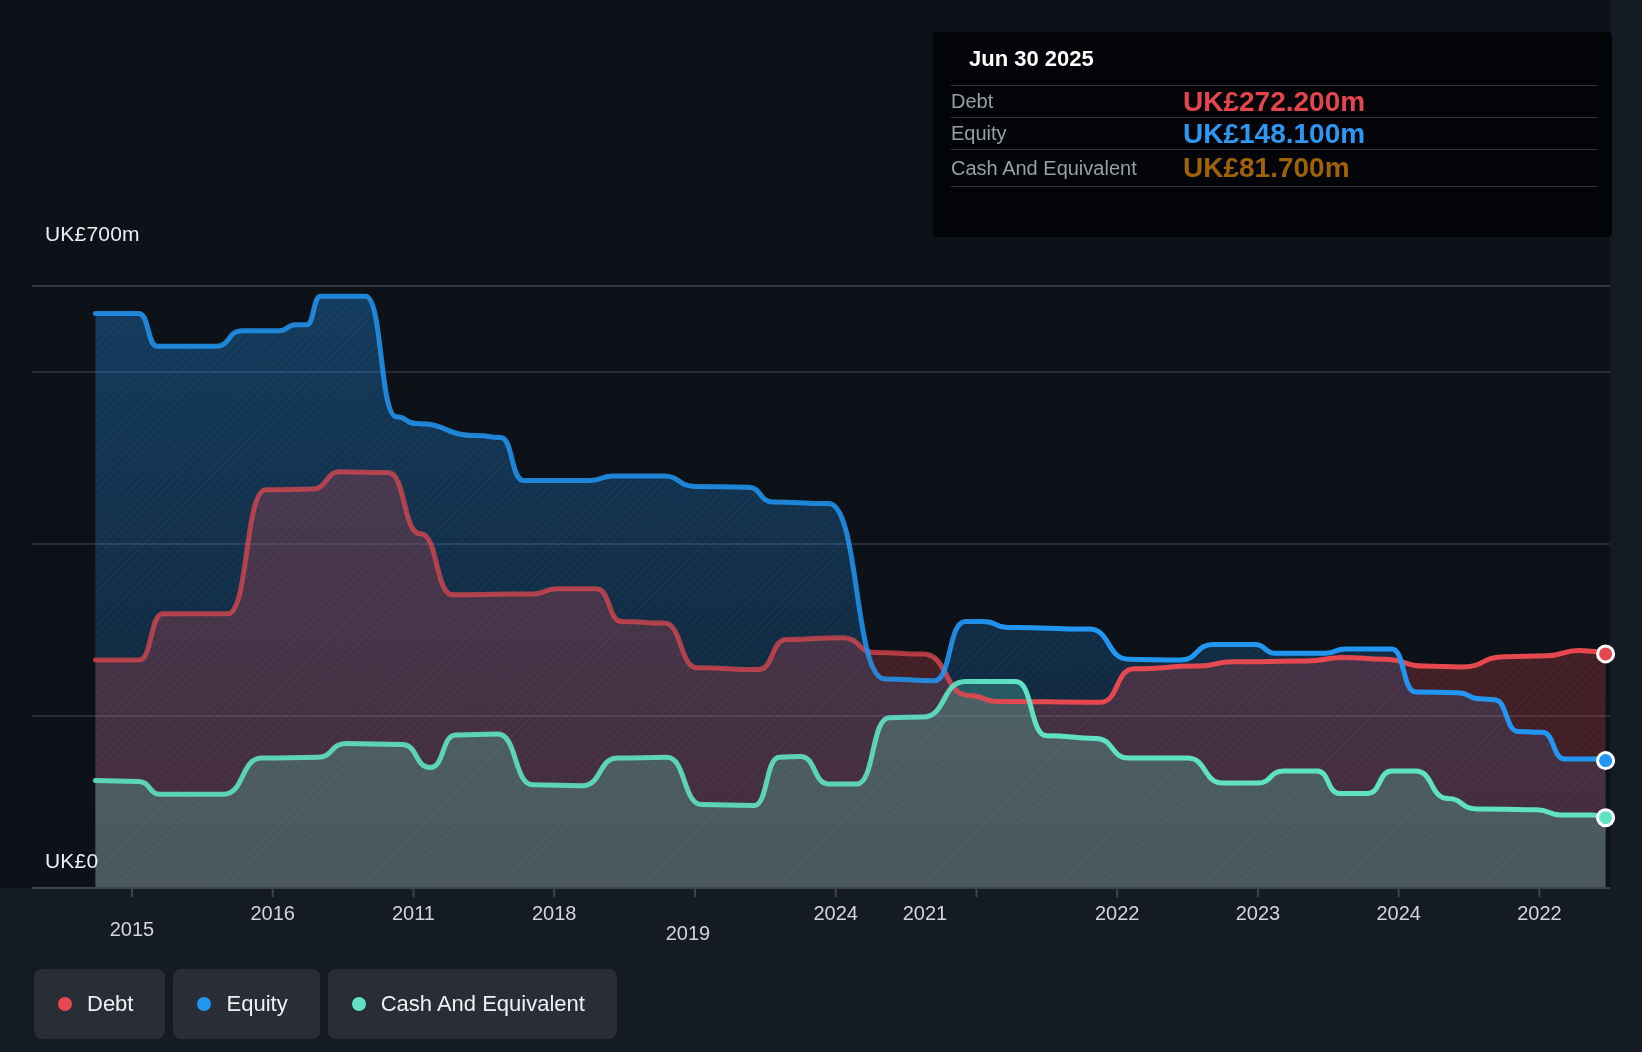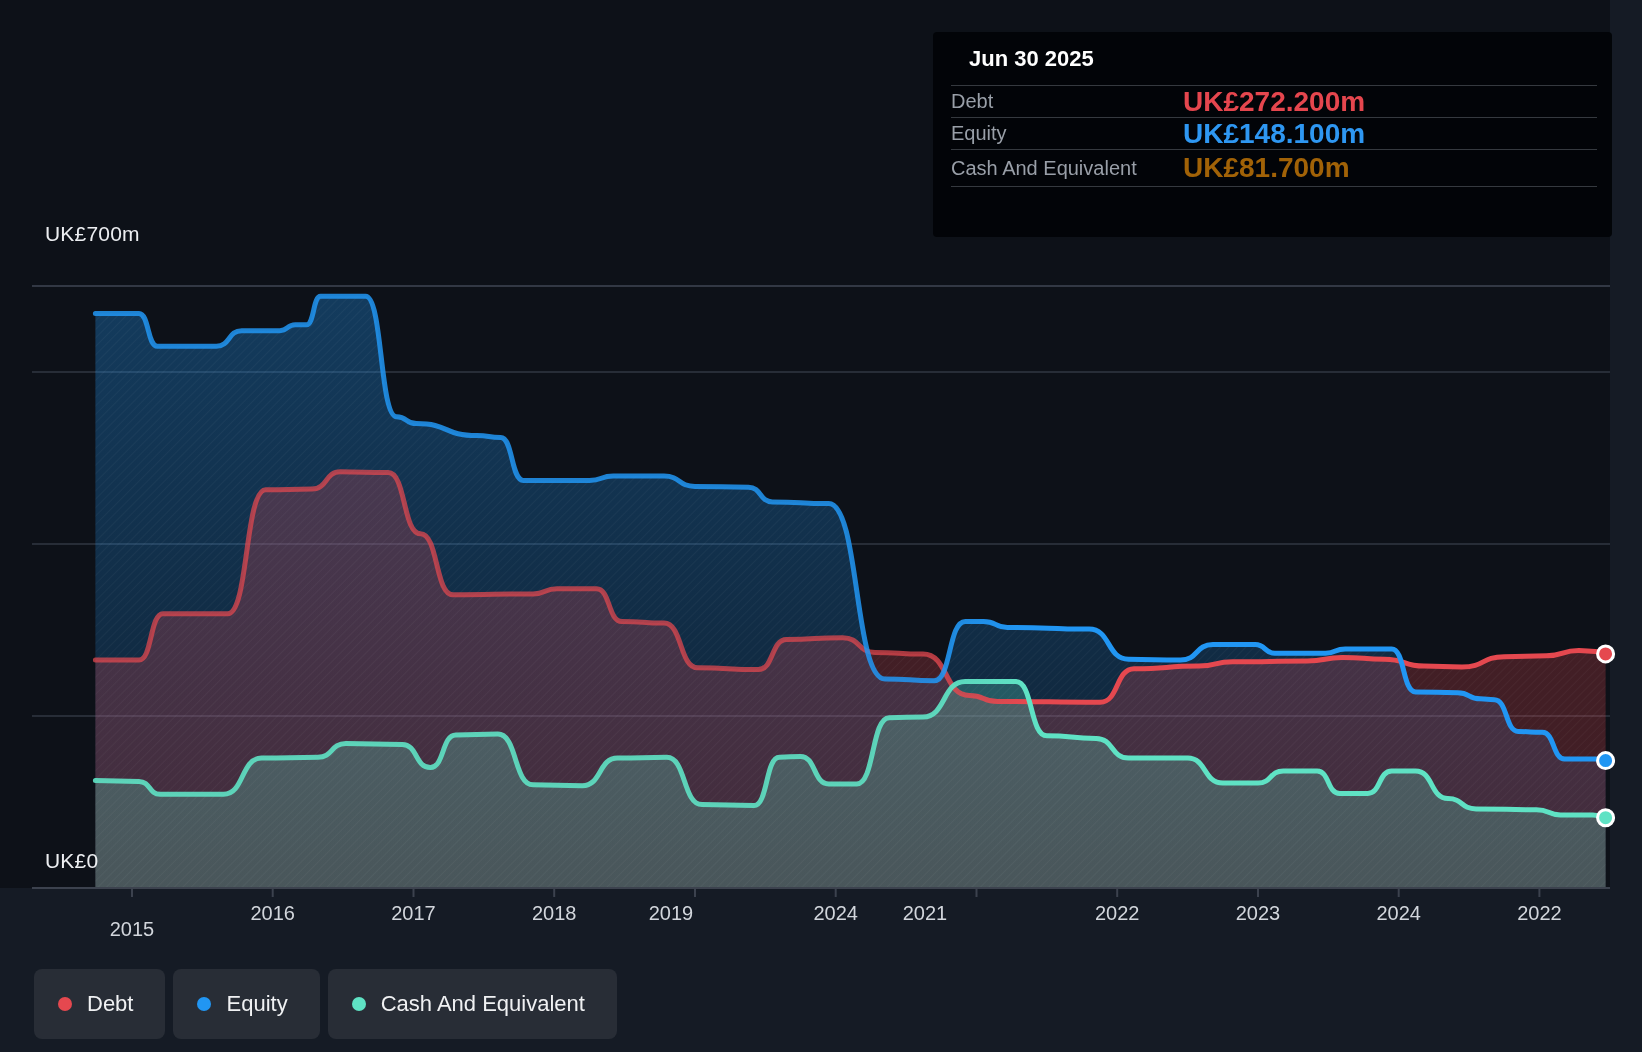--- a/index.html
+++ b/index.html
@@ -116,23 +116,23 @@
         <circle cx="1605.6" cy="760.6" r="8" fill="#2196f3" stroke="#ffffff" stroke-width="3"></circle>
         <circle cx="1605.6" cy="817.7" r="8" fill="#5fe2c4" stroke="#ffffff" stroke-width="3"></circle>
       </g>
     </svg>
 
   <div class="y-label top">UK£700m</div>
   <div class="y-label bottom">UK£0</div>
   <div id="x-labels">
       <div class="x-label" style="left: 131.994px; margin-top: 16px;">2015</div>
       <div class="x-label" style="left: 272.739px;">2016</div>
-      <div class="x-label" style="left: 413.485px;">2017</div>
+      <div class="x-label" style="left: 413.485px;">2011</div>
       <div class="x-label" style="left: 554.231px;">2018</div>
-      <div class="x-label" style="left: 671px;">2019</div>
+      <div class="x-label" style="left: 688px; margin-top: 20px;">2019</div>
       <div class="x-label" style="left: 835.722px;">2024</div>
       <div class="x-label" style="left: 925px;">2021</div>
       <div class="x-label" style="left: 1117.21px;">2022</div>
       <div class="x-label" style="left: 1257.96px;">2023</div>
       <div class="x-label" style="left: 1398.7px;">2024</div>
       <div class="x-label" style="left: 1539.45px;">2022</div>
     </div>
 
   <div class="tooltip">
     <div class="tt-row tt-title">Jun 30 2025</div>

